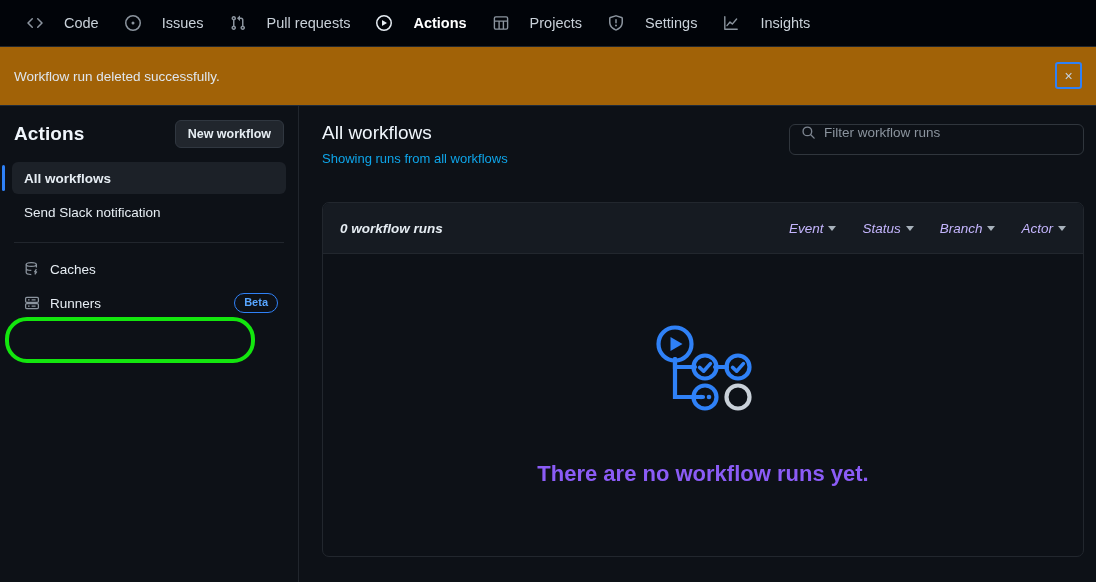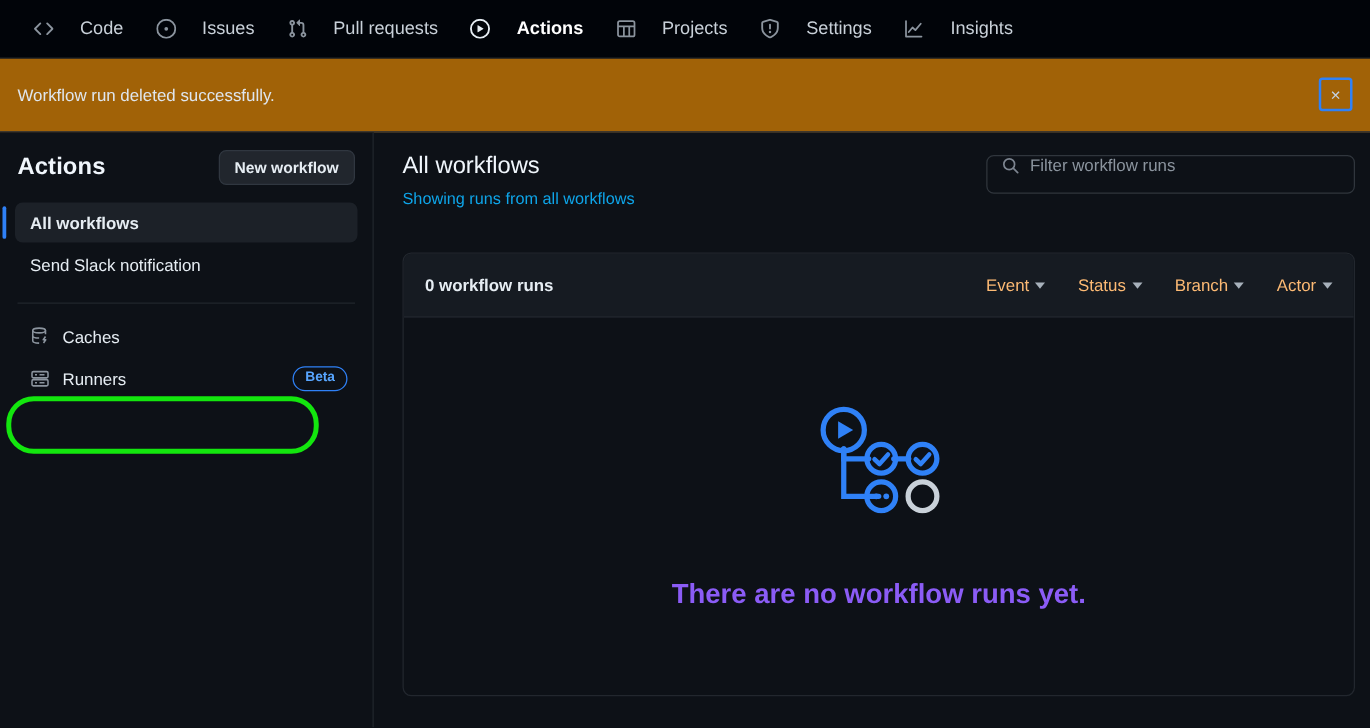--- a/index.html
+++ b/index.html
@@ -121,25 +121,25 @@
   
   #runs-panel {
     position: absolute; left: 22px; top: 96px;
     width: 762px; height: 355px;
     border: 1px solid #22272e; border-radius: 7px;
     background: #0d1117; overflow: hidden;
   }
   #runs-panel-head {
     height: 51px; background: #161b22;
     border-bottom: 1px solid #22272e;
-    display: flex; align-items: center; padding: 0 17px;
+    display: flex; align-items: center; padding: 0 17px; font-style: italic;
   }
   #runs-count { font-size: 13.5px; font-weight: bold; color: #e6edf3; }
   #runs-filters { margin-left: auto; display: flex; align-items: center; gap: 26px; }
-  .run-filter { display: flex; align-items: center; gap: 5px; font-size: 13.5px; color: #fdba74; }
+  .run-filter { display: flex; align-items: center; gap: 5px; font-size: 13.5px; color: #c4b5fd; }
   .caret { width: 0; height: 0; border-left: 4px solid transparent;
            border-right: 4px solid transparent; border-top: 5px solid #a7b1bb; }
 
   #empty-state {
     height: 302px; display: flex; flex-direction: column;
     align-items: center; justify-content: center; gap: 46px;
   }
   #empty-title { font-size: 22px; font-weight: bold; color: #8b5cf6; }
 </style>
 </head>

